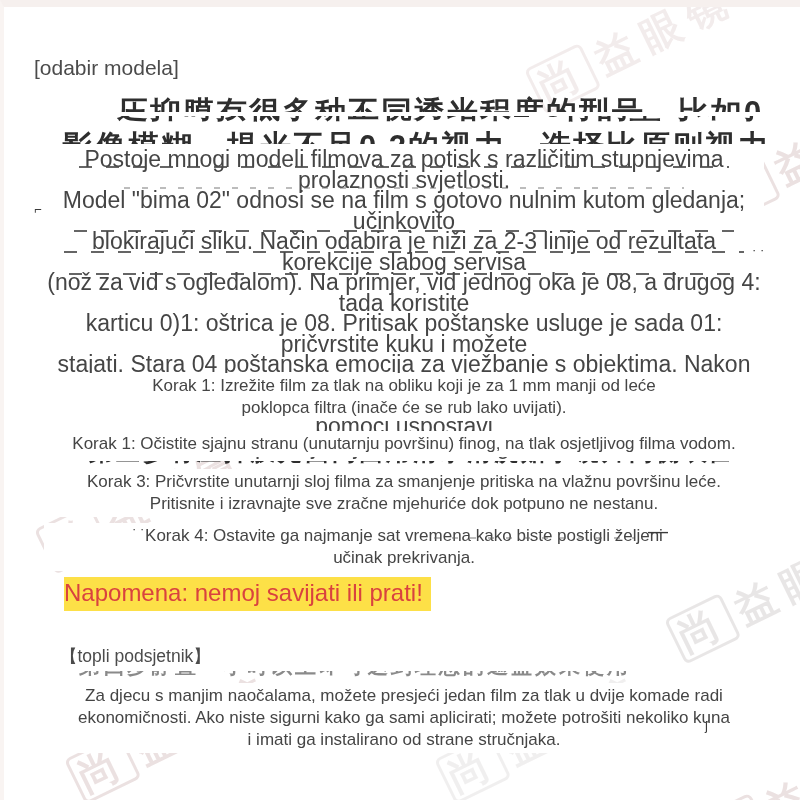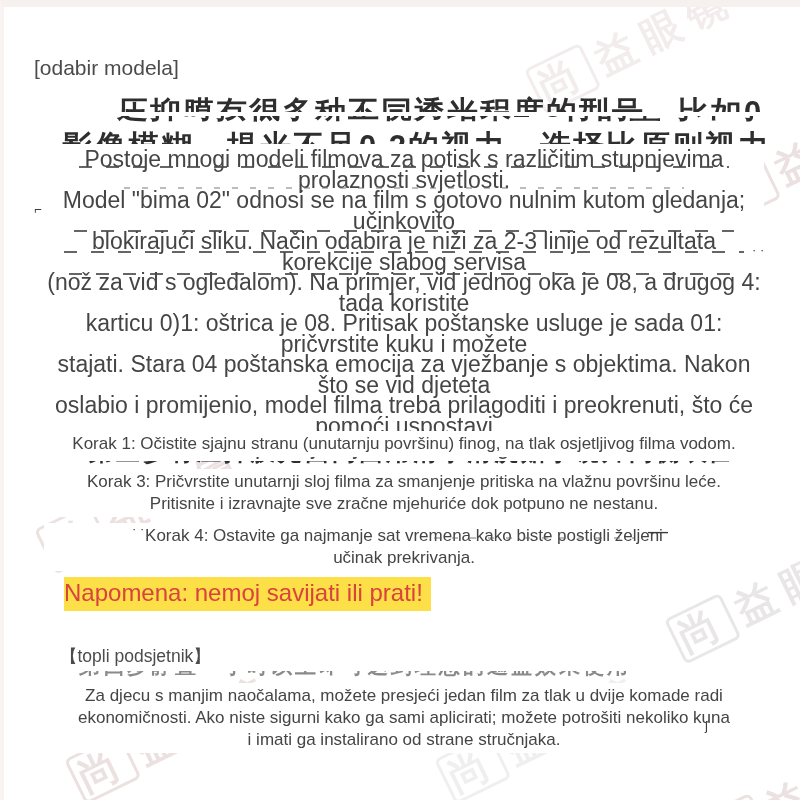--- a/index.html
+++ b/index.html
@@ -92,20 +92,22 @@
 i poboljšanju binokularnog vida.</div>
 
   <div class="strike" style="left:75px;top:159px;width:650px;"></div>
   <div class="strike faint" style="left:120px;top:180px;width:560px;"></div>
   <div class="strike" style="left:70px;top:223px;width:660px;"></div>
   <div class="strike" style="left:60px;top:244px;width:680px;"></div>
   <div class="strike" style="left:65px;top:266px;width:670px;"></div>
   <span class="frag" style="left:30px;top:196px;">⌐</span>
   <span class="frag" style="left:748px;top:236px;">· ·</span>
 
+  <div class="blk ml step" id="step1" style="left:40px;top:366px;">Korak 1: Izrežite film za tlak na obliku koji je za 1 mm manji od leće
+poklopca filtra (inače će se rub lako uvijati).</div>
   <div class="blk ml step" id="step2" style="left:0px;top:424px;">Korak 1: Očistite sjajnu stranu (unutarnju površinu) finog, na tlak osjetljivog filma vodom.</div>
   <div class="blk ml step" id="step3" style="left:40px;top:462px;">Korak 3: Pričvrstite unutarnji sloj filma za smanjenje pritiska na vlažnu površinu leće.
 Pritisnite i izravnajte sve zračne mjehuriće dok potpuno ne nestanu.</div>
   <div class="blk ml step" id="step4" style="left:40px;top:516px;">Korak 4: Ostavite ga najmanje sat vremena kako biste postigli željeni
 učinak prekrivanja.</div>
   <span class="frag" style="left:644px;top:518px;font-size:20px;">—</span>
   <span class="frag" style="left:128px;top:515px;">· ·</span>
   <div class="strike faint" style="left:430px;top:530px;width:200px;"></div>
 
   <div class="blk" id="note" style="left:60px;top:570px;color:#d9423f;">Napomena: nemoj savijati ili prati!</div>

